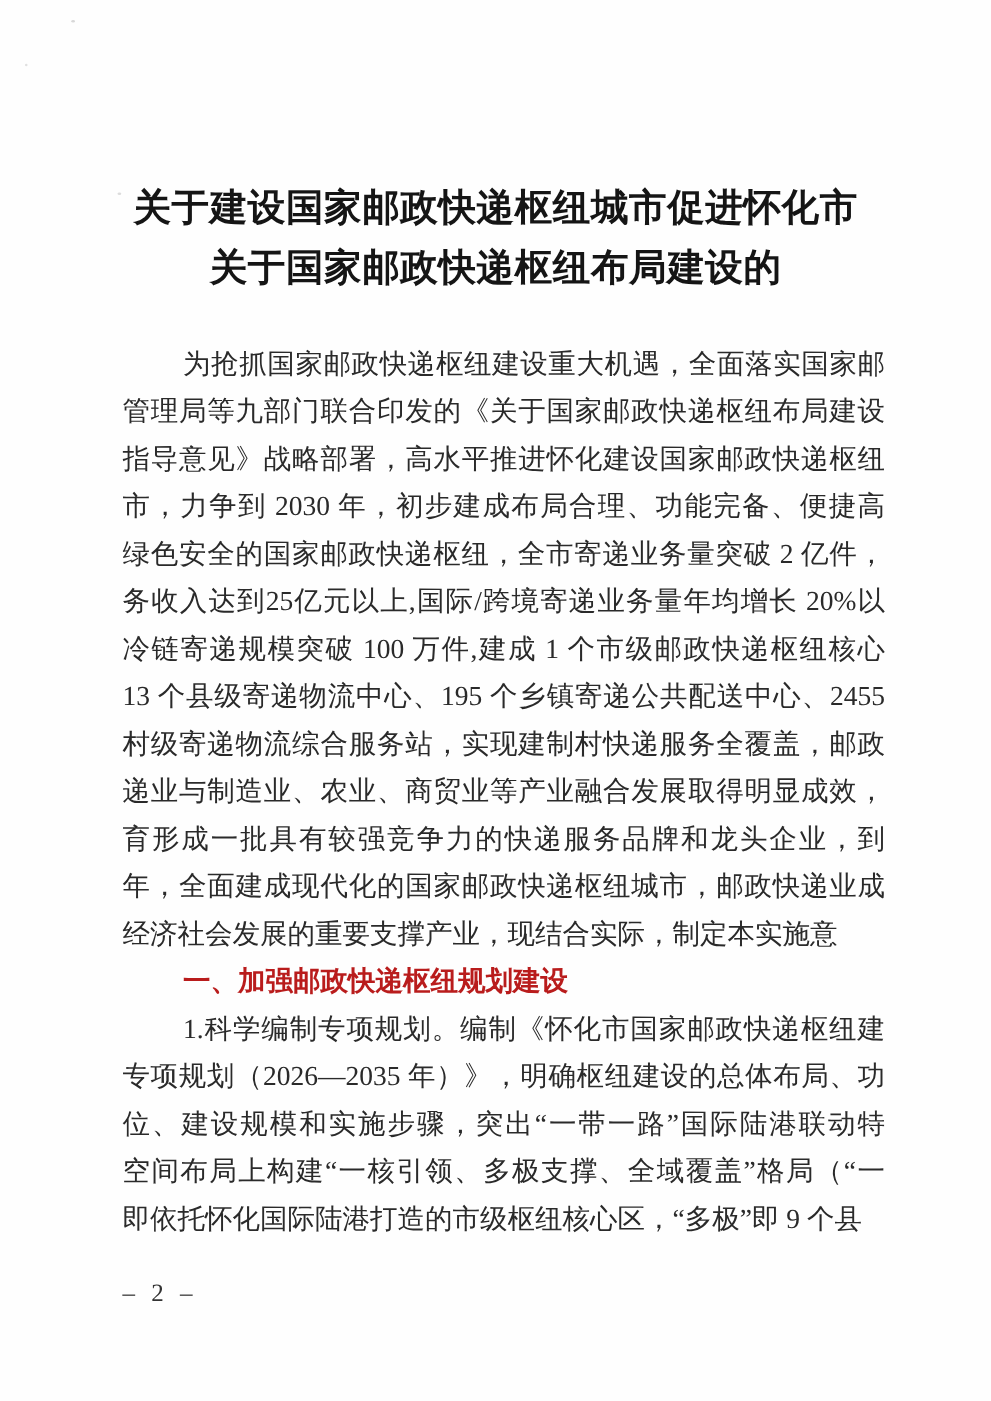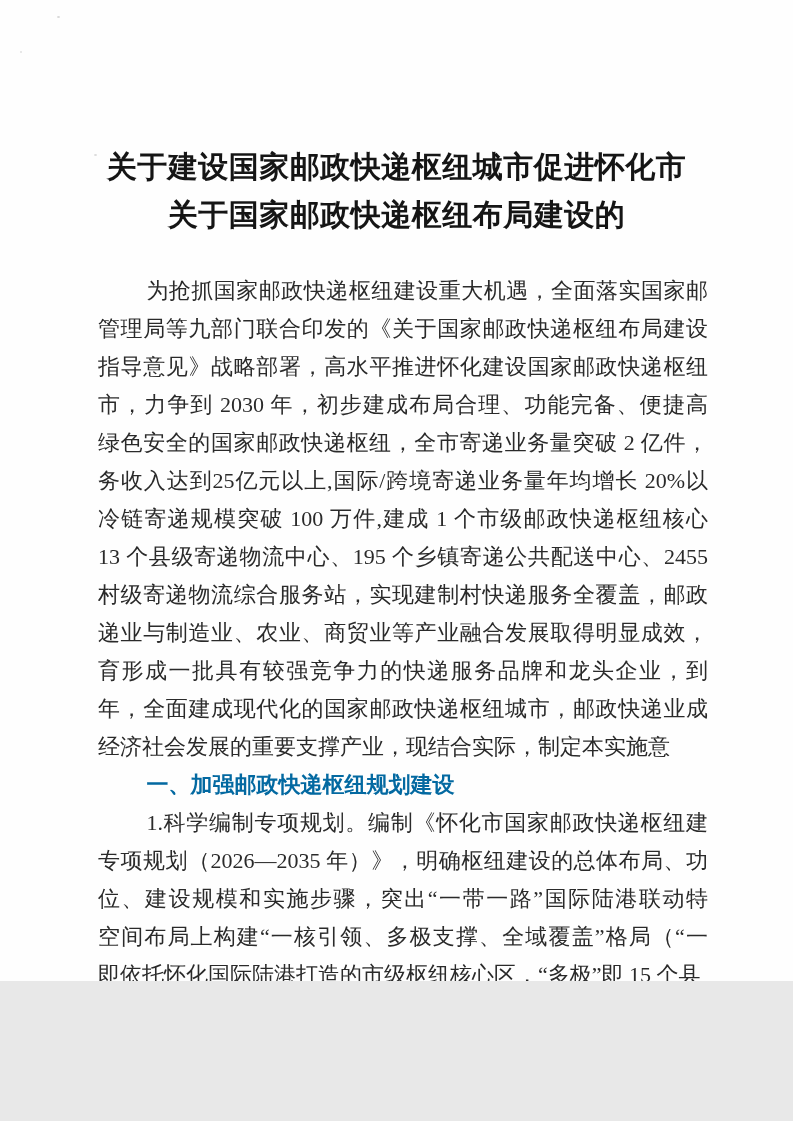--- a/index.html
+++ b/index.html
@@ -1,18 +1,18 @@
 <!DOCTYPE html>
 <html><head>
 <meta charset="utf-8">
 <style>
   html,body{margin:0;padding:0;background:#e8e8e8;}
   .page{
     position:relative;
-    width:793px;height:981px;
+    width:793px;height:1121px;
     margin:0 auto;
     background:#fefefe;
     overflow:hidden;
     font-family:"Liberation Serif","DejaVu Serif",serif;
     color:#242424;
   }
   .doc-title{
     position:absolute;
     top:143px;left:0;width:100%;
     margin:0;
@@ -41,21 +41,21 @@
     text-align-last:justify;
   }
   .lline{
     text-align:left;
     text-align-last:left;
   }
   .indent{text-indent:2.2em;}
   .heading-line{
     font-family:"Liberation Sans","DejaVu Sans",sans-serif;
     font-weight:700;
-    color:#0369a1;
+    color:#b91c1c;
   }
   .page-number{
     position:absolute;
     left:98px;top:1024px;
     font-size:20px;
     letter-spacing:4px;
     color:#333;
   }
   .scan-speck{
     position:absolute;
@@ -95,18 +95,18 @@
     <div class="line jline">育形成一批具有较强竞争力的快递服务品牌和龙头企业，到 2035</div>
     <div class="line jline">年，全面建成现代化的国家邮政快递枢纽城市，邮政快递业成为</div>
     <div class="line lline">经济社会发展的重要支撑产业，现结合实际，制定本实施意见。</div>
 
     <div class="line lline indent heading-line">一、加强邮政快递枢纽规划建设</div>
 
     <div class="line jline indent">1.科学编制专项规划。编制《怀化市国家邮政快递枢纽建设</div>
     <div class="line jline">专项规划（2026—2035 年）》，明确枢纽建设的总体布局、功能定</div>
     <div class="line jline">位、建设规模和实施步骤，突出“一带一路”国际陆港联动特色，</div>
     <div class="line jline">空间布局上构建“一核引领、多极支撑、全域覆盖”格局（“一核”</div>
-    <div class="line lline">即依托怀化国际陆港打造的市级枢纽核心区，“多极”即 15 个县</div>
+    <div class="line lline">即依托怀化国际陆港打造的市级枢纽核心区，“多极”即 9 个县</div>
   </div>
 
   <div class="page-number">– 2 –</div>
 
 </div>
 
 </body></html>

